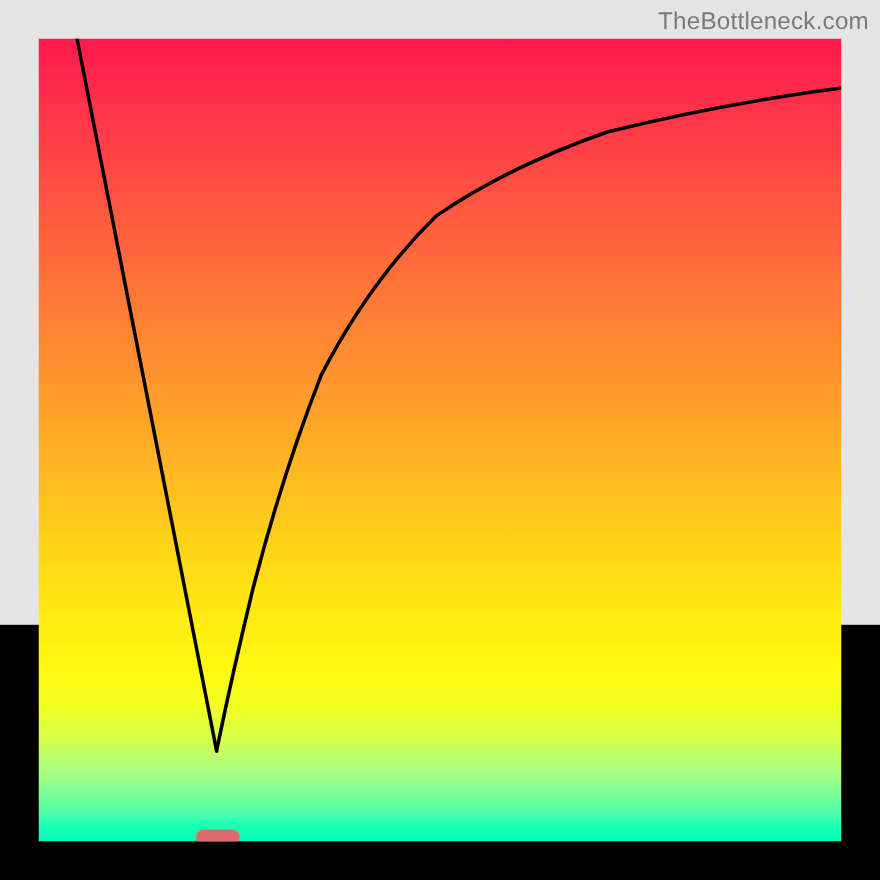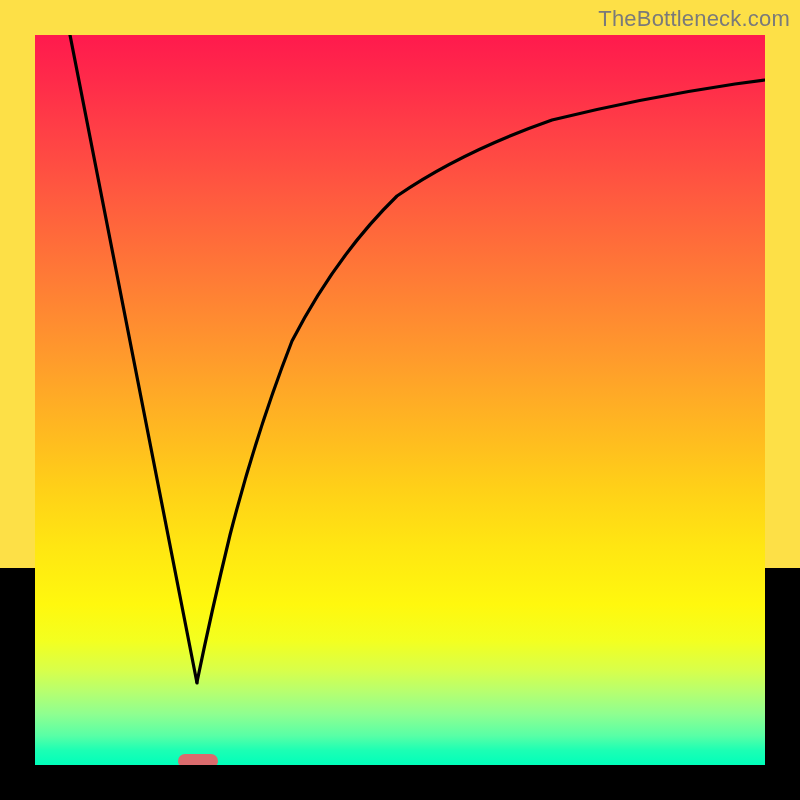--- a/index.html
+++ b/index.html
@@ -10,21 +10,21 @@
     overflow: hidden;
     background: #000;
     font-family: Arial, Helvetica, sans-serif;
   }
   .frame {
     position: absolute;
     top: 0;
     left: 0;
     width: 800px;
     height: 568px;
-    background: #fde047;
+    background: #e5e5e5;
   }
   .plot {
     position: absolute;
     top: 35px;
     left: 35px;
     width: 730px;
     height: 730px;
     overflow: hidden;
   }
   .gradient {

